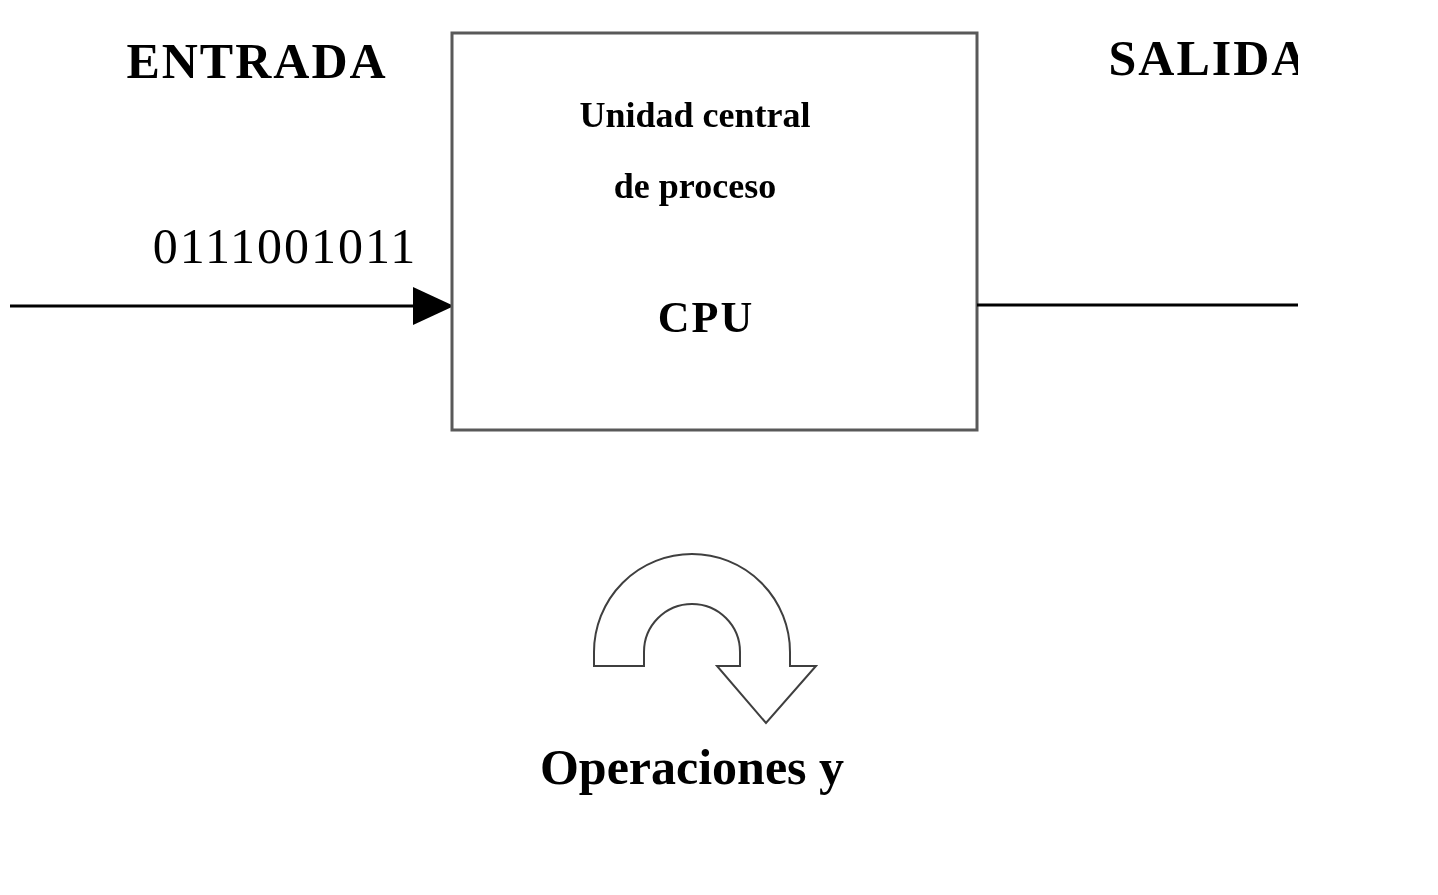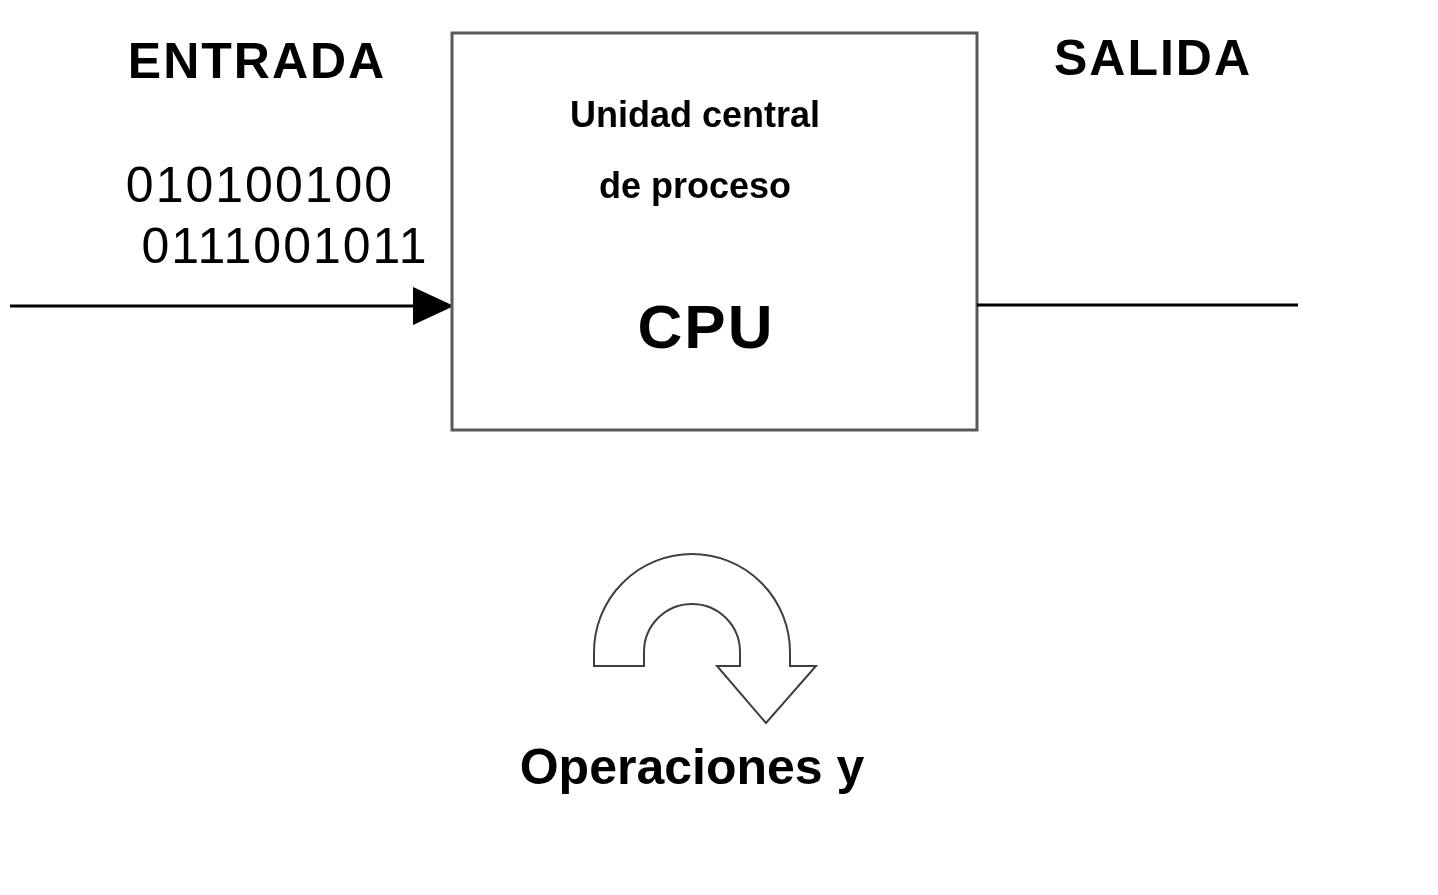--- a/index.html
+++ b/index.html
@@ -6,21 +6,21 @@
     margin: 0;
     padding: 0;
     background: #ffffff;
   }
   .canvas {
     position: relative;
     width: 1298px;
     height: 895px;
     background: var(--background, #ffffff);
     overflow: hidden;
-    font-family: Liberation Sans, sans-serif;
+    font-family: Liberation Serif, serif;
     color: var(--text, #000000);
   }
   svg.layer {
     position: absolute;
     left: 0;
     top: 0;
     width: 1438px;
     height: 895px;
   }
   .txt {
@@ -37,21 +37,21 @@
   .binary {
     font-size: 50px;
     font-weight: 400;
     letter-spacing: 2px;
   }
   .box-title {
     font-size: 36px;
     font-weight: bold;
   }
   .cpu-text {
-    font-size: 62px;
+    font-size: 44px;
     font-weight: bold;
     letter-spacing: 2px;
   }
   .process-label {
     font-size: 50px;
     font-weight: bold;
   }
 </style>
 </head>
 <body>
@@ -65,24 +65,23 @@
 
     <rect x="452" y="33" width="525" height="397" fill="#ffffff" stroke="var(--box-border, #595959)" stroke-width="3"></rect>
 
     <line x1="977" y1="305" x2="1384" y2="305" stroke="var(--arrow, #000000)" stroke-width="3"></line>
     <polygon points="1377,287 1377,325 1419,305" fill="var(--arrow, #000000)"></polygon>
 
     <path d="M 594 666 L 594 652 A 98 98 0 0 1 790 652 L 790 666 L 816 666 L 766 723 L 717 666 L 740 666 L 740 652 A 48 48 0 0 0 644 652 L 644 666 Z" fill="#ffffff" stroke="var(--loop-arrow-stroke, #3f3f3f)" stroke-width="2" stroke-linejoin="miter"></path>
   </svg>
 
   <div class="txt io-label" style="left:257px; top:36px;">ENTRADA</div>
-  <div class="txt binary" style="left:260px; top:160px;">010100100</div>
   <div class="txt binary" style="left:285px; top:221px;text-align:center;">0111001011</div>
 
   <div class="txt box-title" style="left:695px; top:97px;">Unidad central</div>
   <div class="txt box-title" style="left:695px; top:168px;text-align:center;">de proceso</div>
   <div class="txt cpu-text" style="left:706px; top:296px;">CPU</div>
 
-  <div class="txt io-label" style="left:1153px; top:33px;">SALIDA</div>
+  <div class="txt io-label" style="left:1209px; top:33px;">SALIDA</div>
 
   <div class="txt process-label" style="left:692px; top:742px;">Operaciones y</div>
 
 </div>
 
 </body></html>

